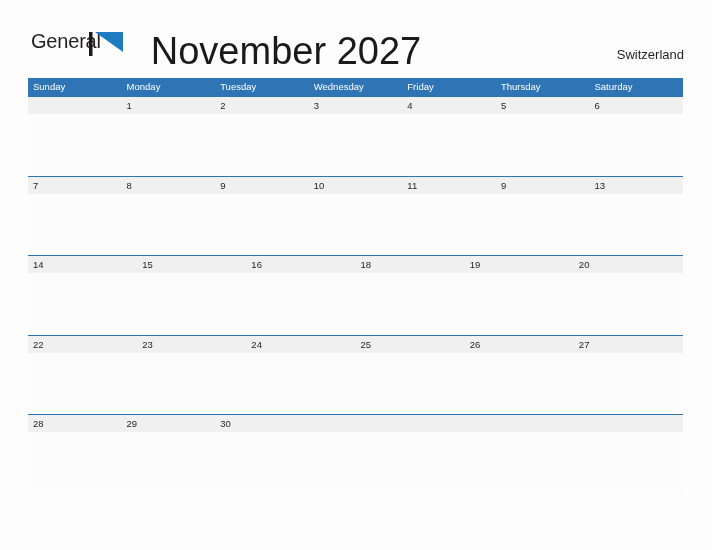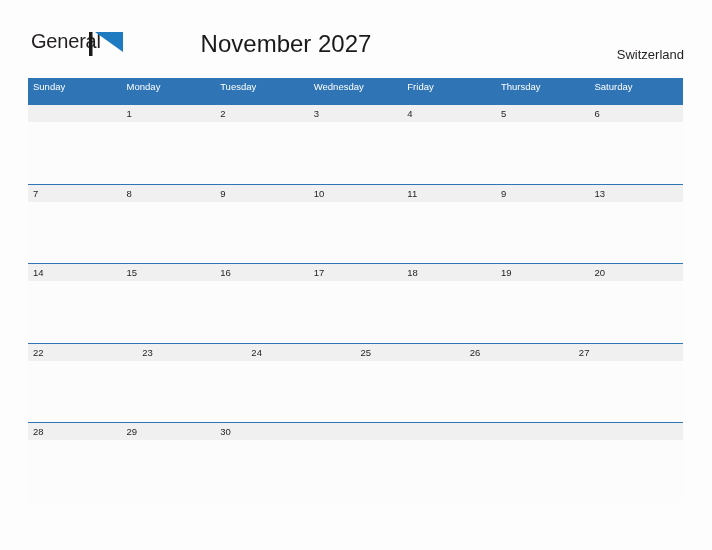--- a/index.html
+++ b/index.html
@@ -59,21 +59,21 @@
     width: 38px;
     height: 24px;
   }
 
   .calendar-title {
     position: absolute;
     left: 0;
     top: 30px;
     width: 572px;
     text-align: center;
-    font-size: 24px;
+    font-size: 38px;
     color: #1a1a1a;
     font-family: "Liberation Sans", sans-serif;
     font-weight: normal;
     margin: 0;
     letter-spacing: 0px;
   }
 
   .region-label {
     position: absolute;
     right: 28px;
@@ -87,21 +87,21 @@
     position: absolute;
     left: 28px;
     top: 78px;
     width: 655px;
   }
 
   .weekday-header {
     display: flex;
     width: 100%;
     background: #2f75b5;
-    height: 26px;
+    height: 18px;
   }
   .weekday-cell {
     flex: 1 1 0;
     color: #ffffff;
     font-size: 9.5px;
     line-height: 18px;
     padding-left: 5px;
     box-sizing: border-box;
     white-space: nowrap;
     overflow: hidden;
@@ -245,24 +245,20 @@
     <div class="day-cell">
       <div class="day-band"></div>
       <div class="day-number">15</div>
     </div>
     <div class="day-cell">
       <div class="day-band"></div>
       <div class="day-number">16</div>
     </div>
     <div class="day-cell">
       <div class="day-band"></div>
-      <div class="day-number">17</div>
-    </div>
-    <div class="day-cell">
-      <div class="day-band"></div>
       <div class="day-number">18</div>
     </div>
     <div class="day-cell">
       <div class="day-band"></div>
       <div class="day-number">19</div>
     </div>
     <div class="day-cell">
       <div class="day-band"></div>
       <div class="day-number">20</div>
     </div>

